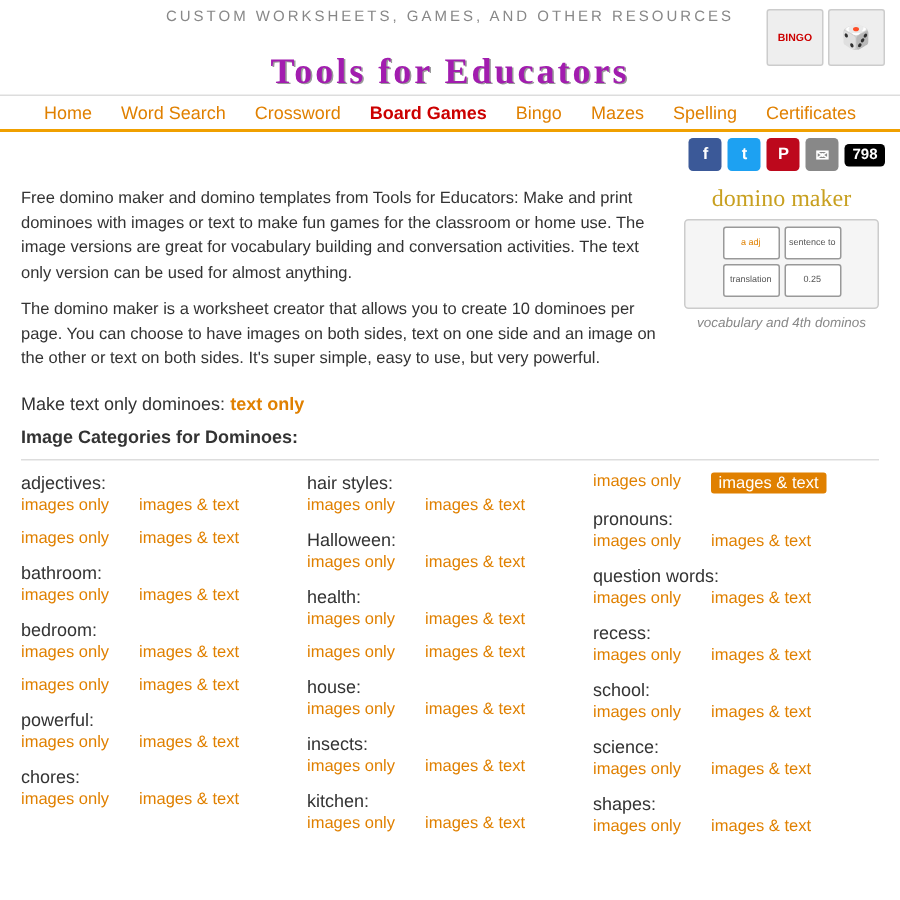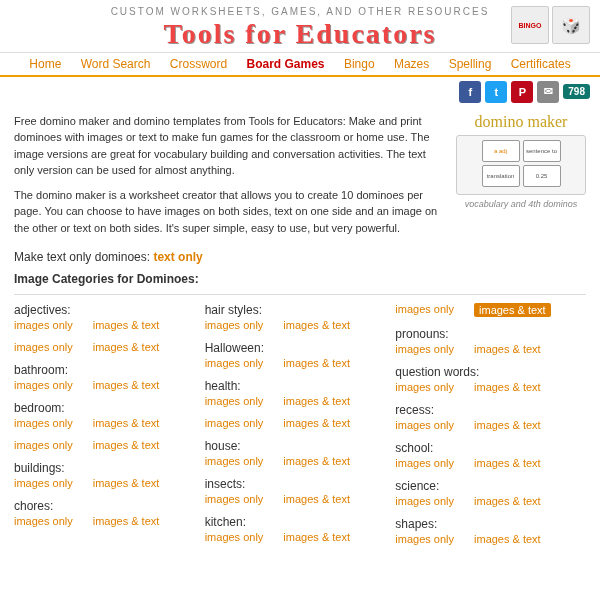--- a/index.html
+++ b/index.html
@@ -18,27 +18,27 @@
       text-align: center;
       padding: 6px 0 2px 0;
       border-bottom: 1px solid #ddd;
       position: relative;
     }
     .site-tagline {
       font-size: 10px;
       letter-spacing: 2px;
       color: #888;
       text-transform: uppercase;
-      margin-bottom: 2px;
+      margin-bottom: 18px;
     }
     .site-title {
-      font-size: 28px;
+      font-size: 24px;
       font-family: Georgia, serif;
       font-weight: bold;
-      color: #ef4444;
+      color: #a21caf;
       letter-spacing: 2px;
       text-shadow: 1px 1px 0 #999;
       line-height: 1.1;
     }
     .header-images {
       position: absolute;
       right: 10px;
       top: 6px;
       display: flex;
       gap: 3px;
@@ -88,21 +88,21 @@
       font-size: 11px;
       font-weight: bold;
       color: #fff;
       cursor: pointer;
     }
     .social-fb { background: #3b5998; }
     .social-tw { background: #1da1f2; }
     .social-pi { background: #bd081c; }
     .social-em { background: #888; }
     .social-count {
-      background: #0f766e;
+      background: #000000;
       color: #fff;
       font-size: 10px;
       padding: 2px 5px;
       border-radius: 3px;
       font-weight: bold;
     }
 
     
     .main-content {
       padding: 6px 14px;
@@ -326,21 +326,21 @@
             <a href="#">images &amp; text</a>
           </div>
         </div>
         <div class="category-item">
           <div class="category-links">
             <a href="#">images only</a>
             <a href="#">images &amp; text</a>
           </div>
         </div>
         <div class="category-item">
-          <div class="category-name">buildings:</div>
+          <div class="category-name">powerful:</div>
           <div class="category-links">
             <a href="#">images only</a>
             <a href="#">images &amp; text</a>
           </div>
         </div>
         <div class="category-item">
           <div class="category-name">chores:</div>
           <div class="category-links">
             <a href="#">images only</a>
             <a href="#">images &amp; text</a>

